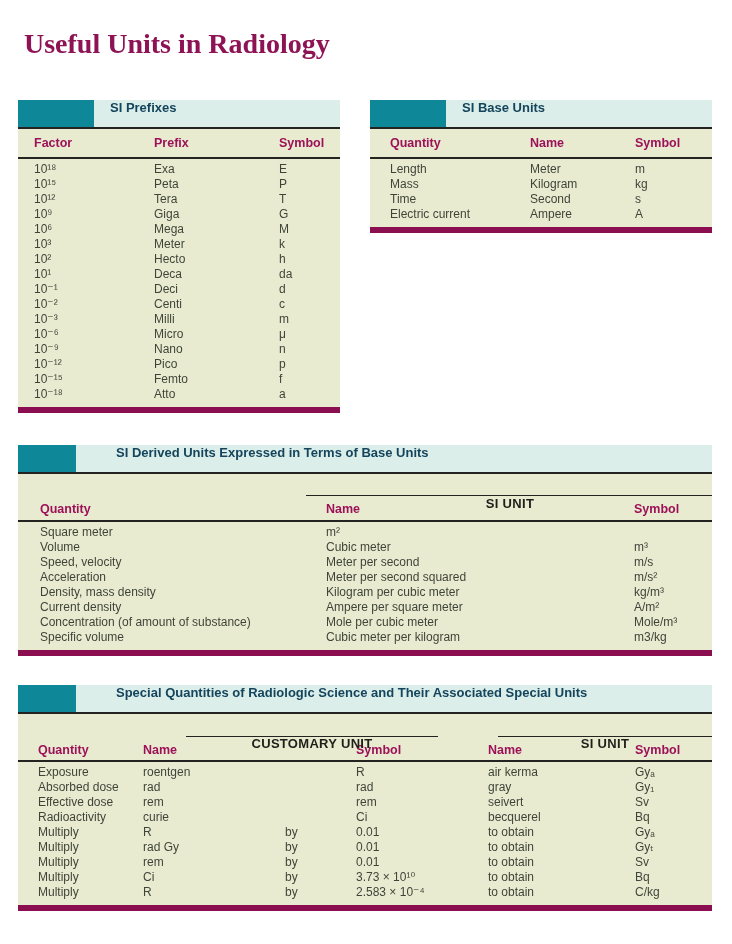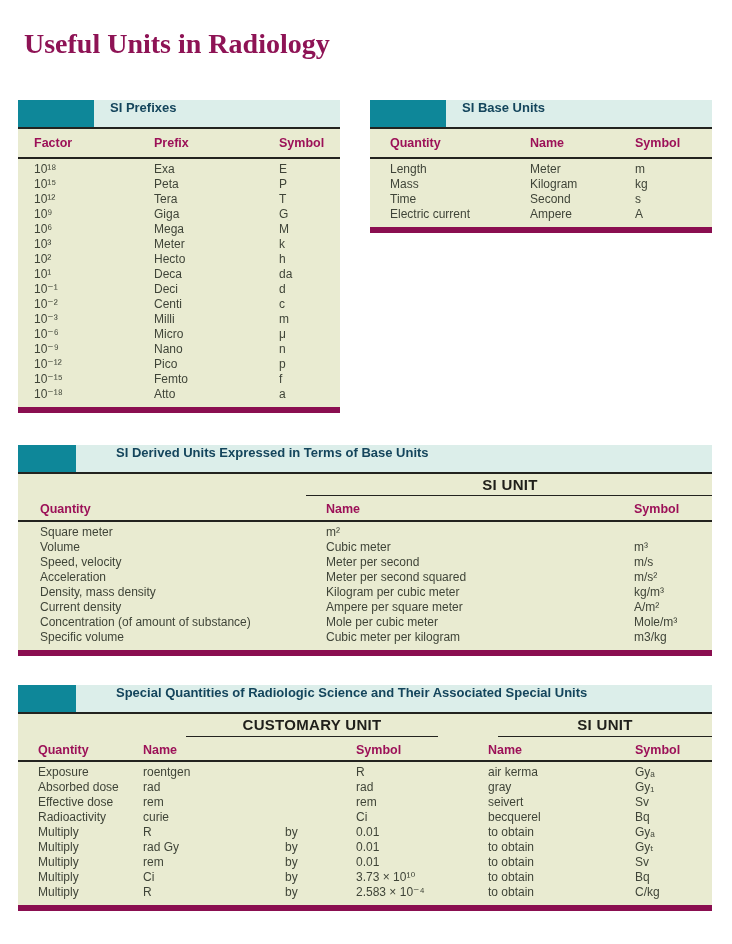--- a/index.html
+++ b/index.html
@@ -28,22 +28,22 @@
   .thead-row { height:28px; align-items:center; }
   .row { line-height:15px; }
   .t1-row { display:grid; grid-template-columns:120px 125px 1fr; padding-left:16px; }
   .t2-row { display:grid; grid-template-columns:140px 105px 1fr; padding-left:20px; }
   .t3-row { display:grid; grid-template-columns:286px 308px 1fr; padding-left:22px; }
   .t4-row { display:grid; grid-template-columns:105px 142px 71px 132px 147px 1fr; padding-left:20px; }
   .tbody { padding-top:3px; padding-bottom:5px; }
   .bottom-bar { height:6px; background:#8a0e50; }
   .grouphead { position:relative; }
   .gh-label {
-    position:absolute; text-align:center; font-size:15px; font-weight:bold;
-    color:#1f1f1a; top:2px; letter-spacing:0.3px; white-space:nowrap;
+    position:absolute; text-align:center; font-size:13px; font-weight:bold;
+    color:#1f1f1a; top:22px; letter-spacing:0.3px; white-space:nowrap;
   }
   .gh-rule { position:absolute; height:1.5px; background:#23231f; }
   .g24 { height:24px; } .g26 { height:26px; }
 </style>
 </head>
 <body>
 
 <div class="page">
 
   <h1 class="page-title">Useful Units in Radiology</h1>

